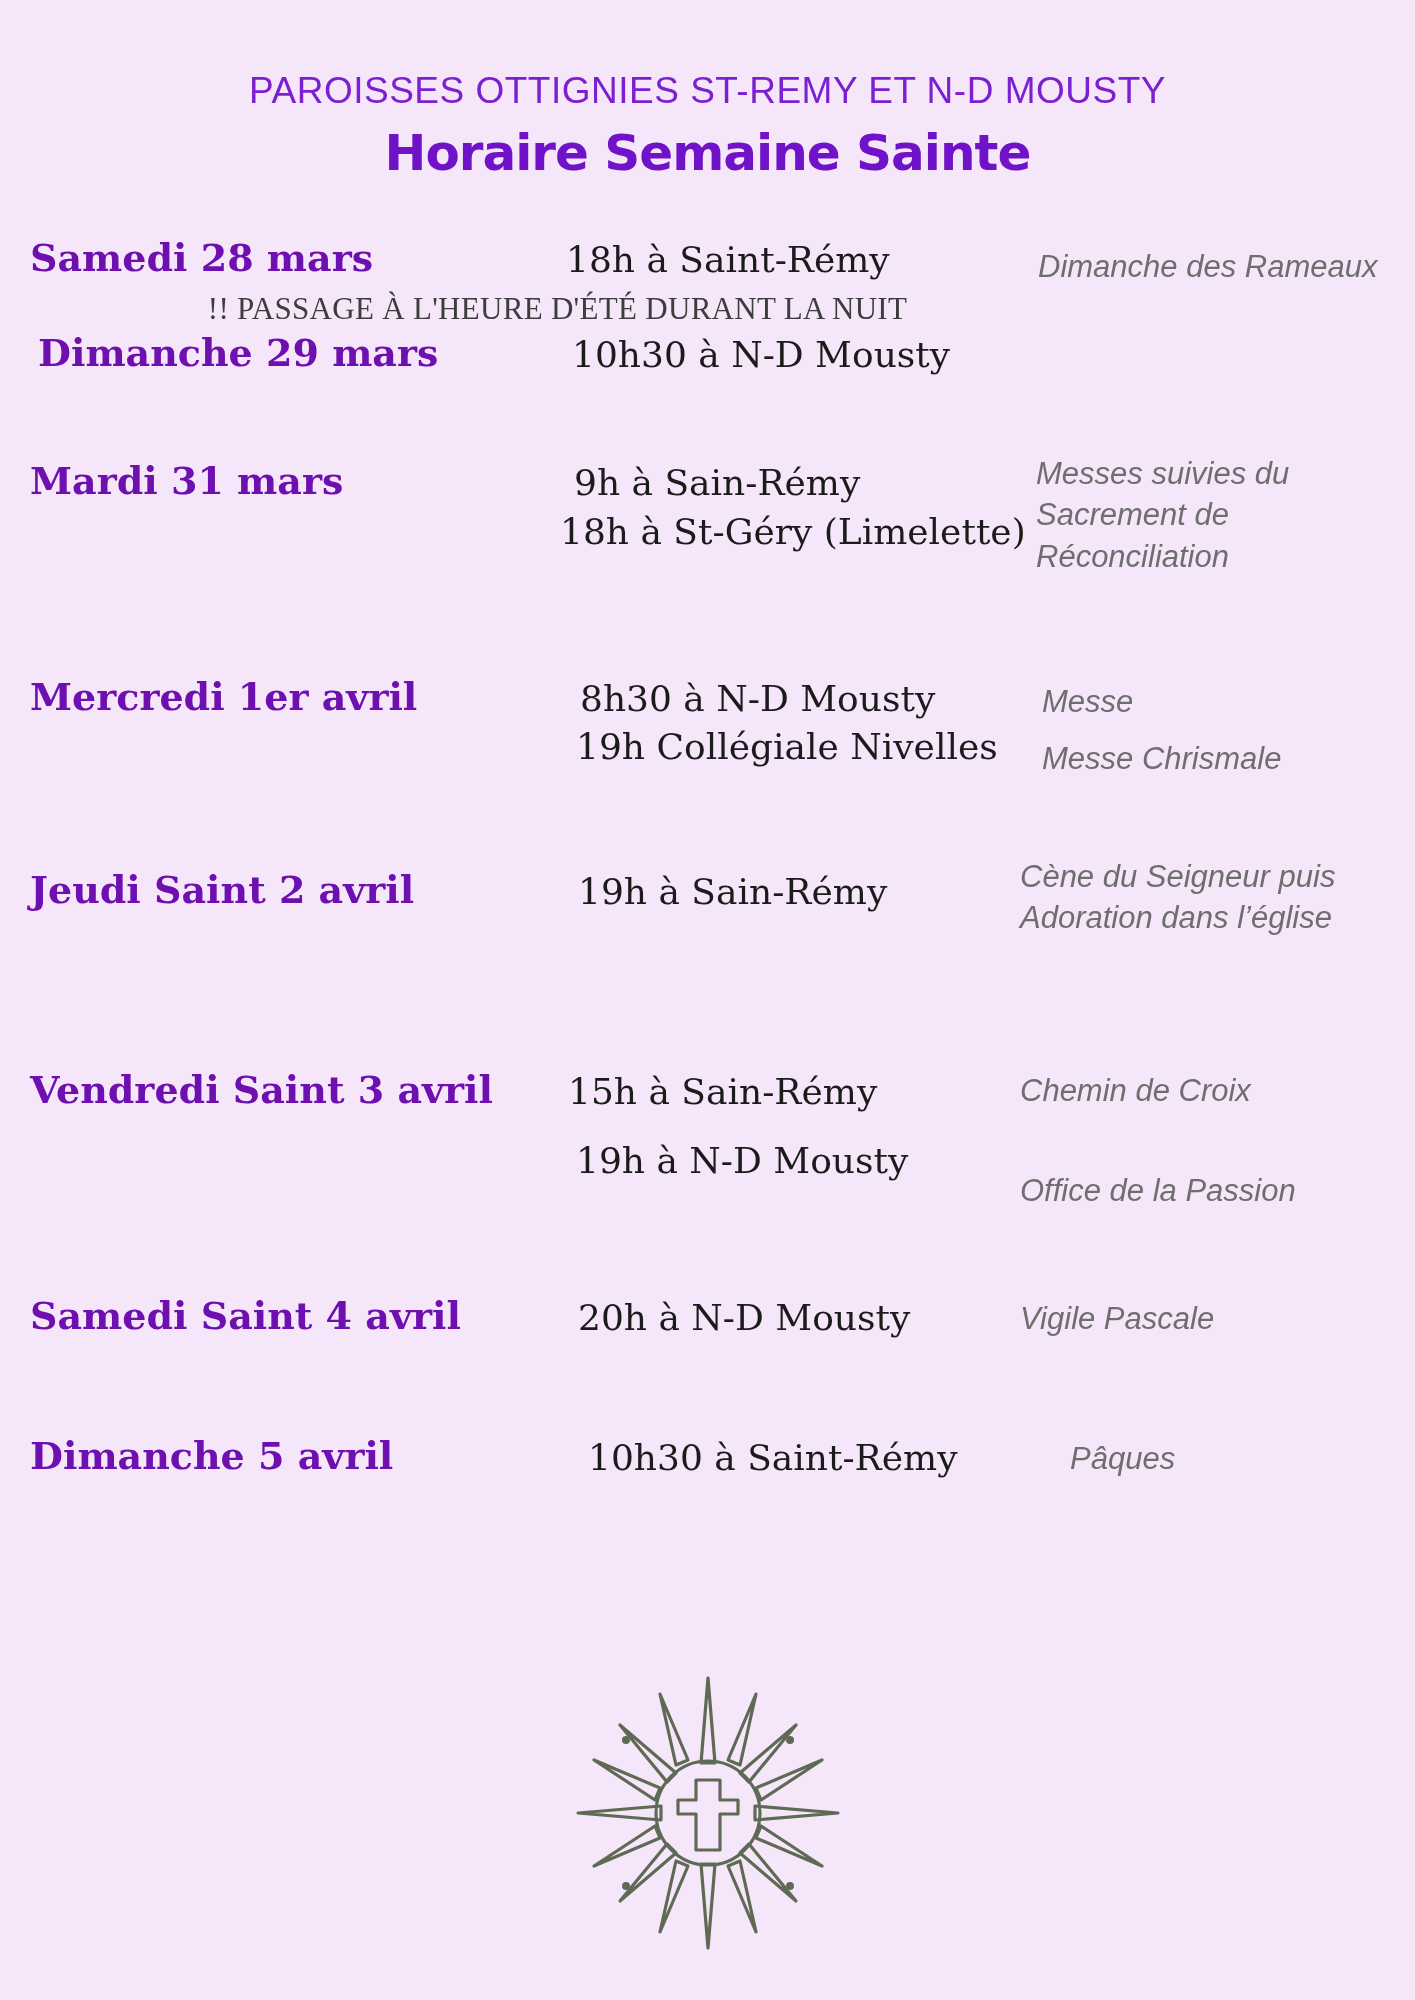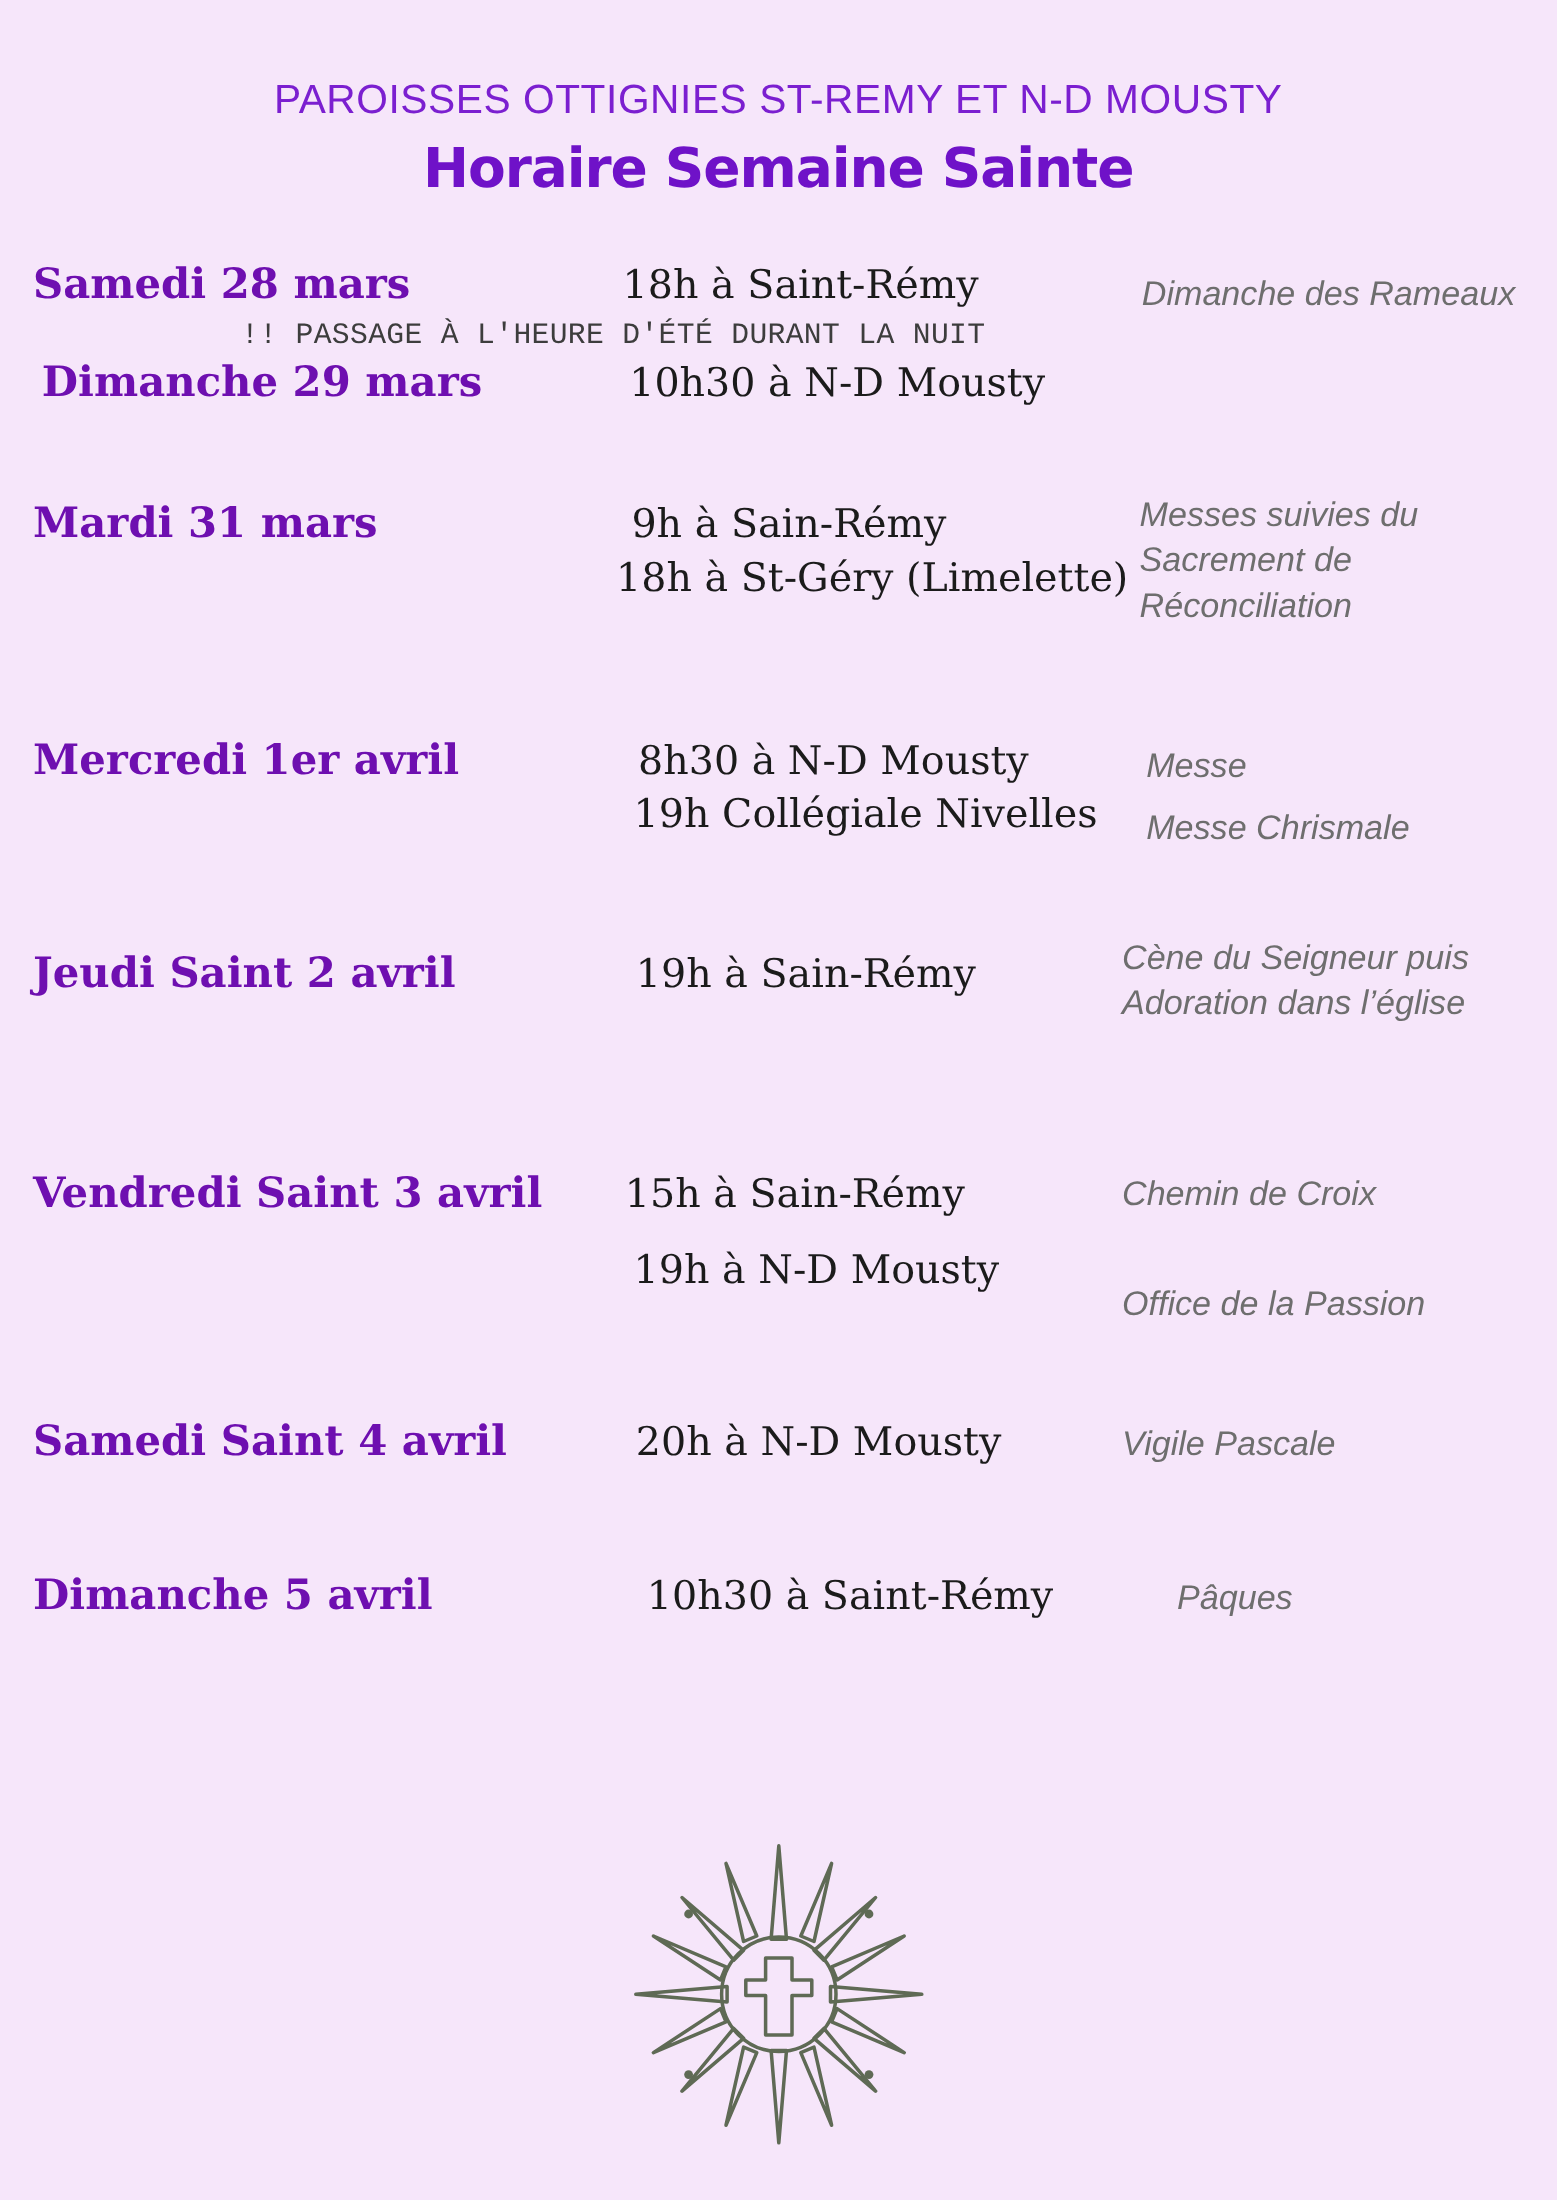--- a/index.html
+++ b/index.html
@@ -84,22 +84,22 @@
     padding-left: 10px;
   }
   .note {
     font-family: "Liberation Sans", sans-serif;
     font-style: italic;
     font-size: 31px;
     color: #6e6e6e;
     line-height: 1.33;
   }
   .dst-notice {
-    font-family: Liberation Mono, monospace;
-    font-size: 27px;
+    font-family: Liberation Serif, serif;
+    font-size: 31px;
     color: #3d3d3d;
     letter-spacing: 0.3px;
     text-align: center;
     margin: 6px 0 4px 0;
     padding-right: 300px;
     white-space: nowrap;
   }
 
   
   .r-sam28 { margin-top: 0; }

